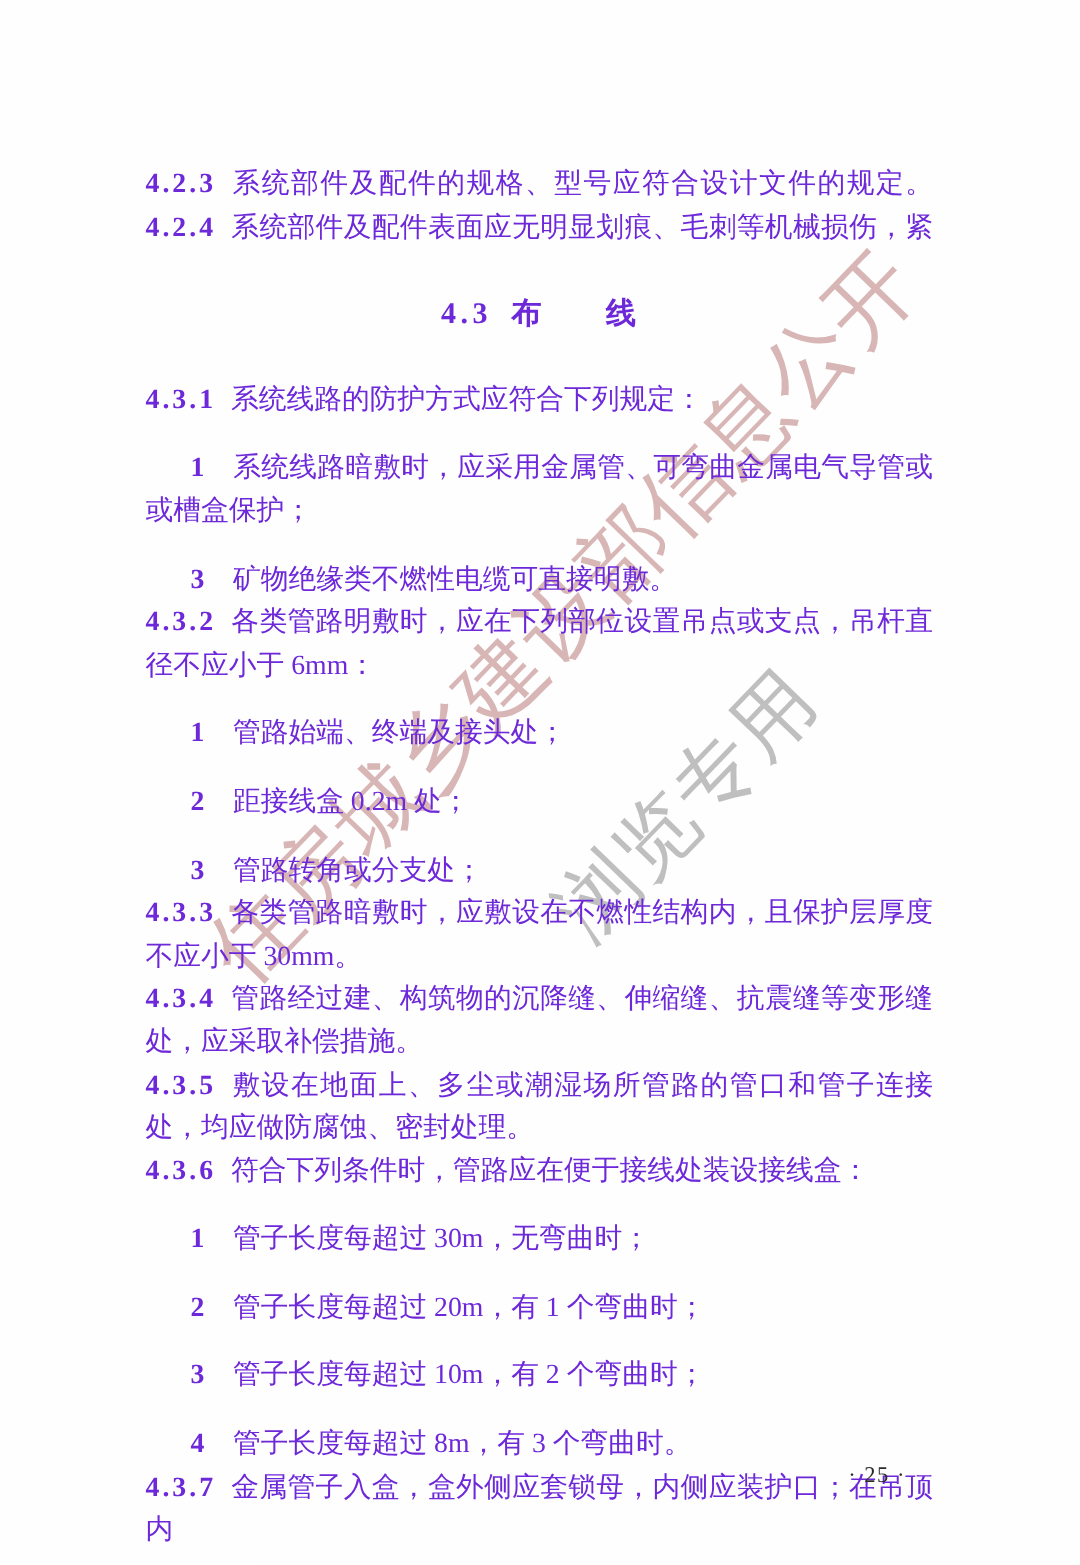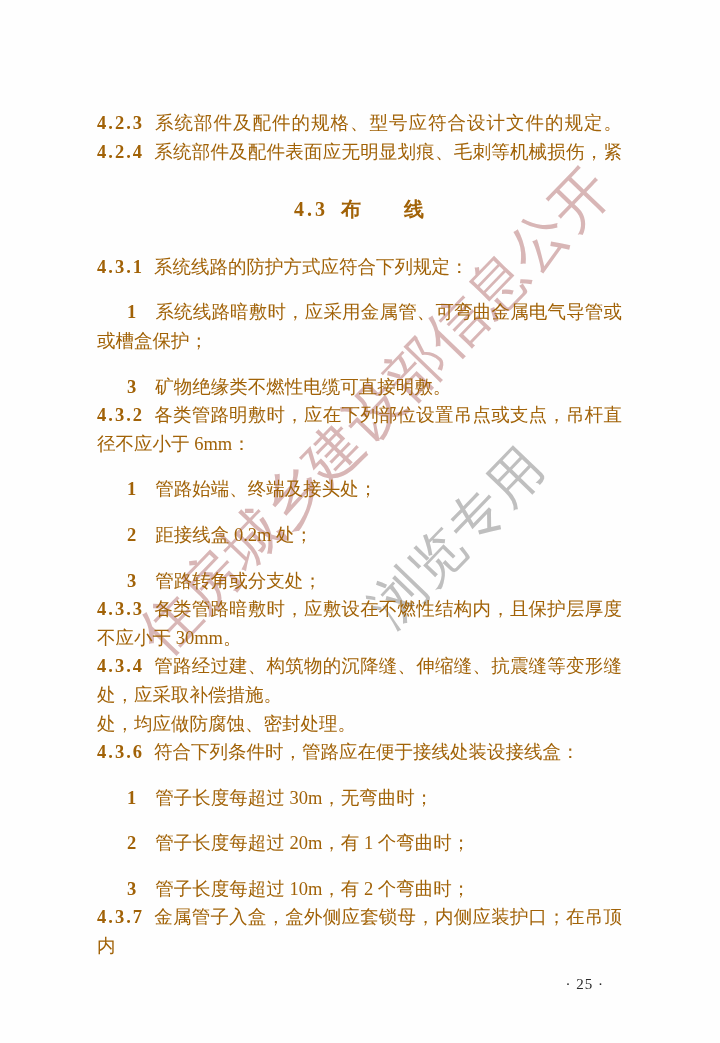--- a/index.html
+++ b/index.html
@@ -45,40 +45,42 @@
 </style>
 </head>
 <body>
 
 <div class="page" style="background: rgb(254, 254, 254);">
 
   <div class="watermark wm1" style="color: rgb(204, 159, 159);">住房城乡建设部信息公开</div>
 
   <div class="watermark wm2" style="color: rgb(181, 181, 181);">浏览专用</div>
 
-  <main class="content" id="doc-body" style="color: #a16207;">
+  <main class="content" id="doc-body" style="color: #6d28d9;">
       <div class="line sec fill"><span class="num">4.2.3</span><span class="txt">系统部件及配件的规格、型号应符合设计文件的规定。</span></div>
       <div class="line sec fill"><span class="num">4.2.4</span><span class="txt">系统部件及配件表面应无明显划痕、毛刺等机械损伤，紧</span></div>
       <div class="line heading"><span class="num">4.3</span><span class="txt">布　　线</span></div>
       <div class="line sec"><span class="num">4.3.1</span><span class="txt">系统线路的防护方式应符合下列规定：</span></div>
       <div class="line item fill"><span class="num">1</span><span class="txt">系统线路暗敷时，应采用金属管、可弯曲金属电气导管或</span></div>
       <div class="line cont"><span class="txt">或槽盒保护；</span></div>
       <div class="line item"><span class="num">3</span><span class="txt">矿物绝缘类不燃性电缆可直接明敷。</span></div>
       <div class="line sec fill"><span class="num">4.3.2</span><span class="txt">各类管路明敷时，应在下列部位设置吊点或支点，吊杆直</span></div>
       <div class="line cont"><span class="txt">径不应小于 6mm：</span></div>
       <div class="line item"><span class="num">1</span><span class="txt">管路始端、终端及接头处；</span></div>
       <div class="line item"><span class="num">2</span><span class="txt">距接线盒 0.2m 处；</span></div>
       <div class="line item"><span class="num">3</span><span class="txt">管路转角或分支处；</span></div>
       <div class="line sec fill"><span class="num">4.3.3</span><span class="txt">各类管路暗敷时，应敷设在不燃性结构内，且保护层厚度</span></div>
       <div class="line cont"><span class="txt">不应小于 30mm。</span></div>
       <div class="line sec fill"><span class="num">4.3.4</span><span class="txt">管路经过建、构筑物的沉降缝、伸缩缝、抗震缝等变形缝</span></div>
       <div class="line cont"><span class="txt">处，应采取补偿措施。</span></div>
+      <div class="line sec fill"><span class="num">4.3.5</span><span class="txt">敷设在地面上、多尘或潮湿场所管路的管口和管子连接</span></div>
       <div class="line cont"><span class="txt">处，均应做防腐蚀、密封处理。</span></div>
       <div class="line sec"><span class="num">4.3.6</span><span class="txt">符合下列条件时，管路应在便于接线处装设接线盒：</span></div>
       <div class="line item"><span class="num">1</span><span class="txt">管子长度每超过 30m，无弯曲时；</span></div>
       <div class="line item"><span class="num">2</span><span class="txt">管子长度每超过 20m，有 1 个弯曲时；</span></div>
       <div class="line item"><span class="num">3</span><span class="txt">管子长度每超过 10m，有 2 个弯曲时；</span></div>
+      <div class="line item"><span class="num">4</span><span class="txt">管子长度每超过 8m，有 3 个弯曲时。</span></div>
       <div class="line sec fill"><span class="num">4.3.7</span><span class="txt">金属管子入盒，盒外侧应套锁母，内侧应装护口；在吊顶内</span></div>
     </main>
 
   <div class="page-number">· 25 ·</div>
 
 </div>
 
 </body></html>

